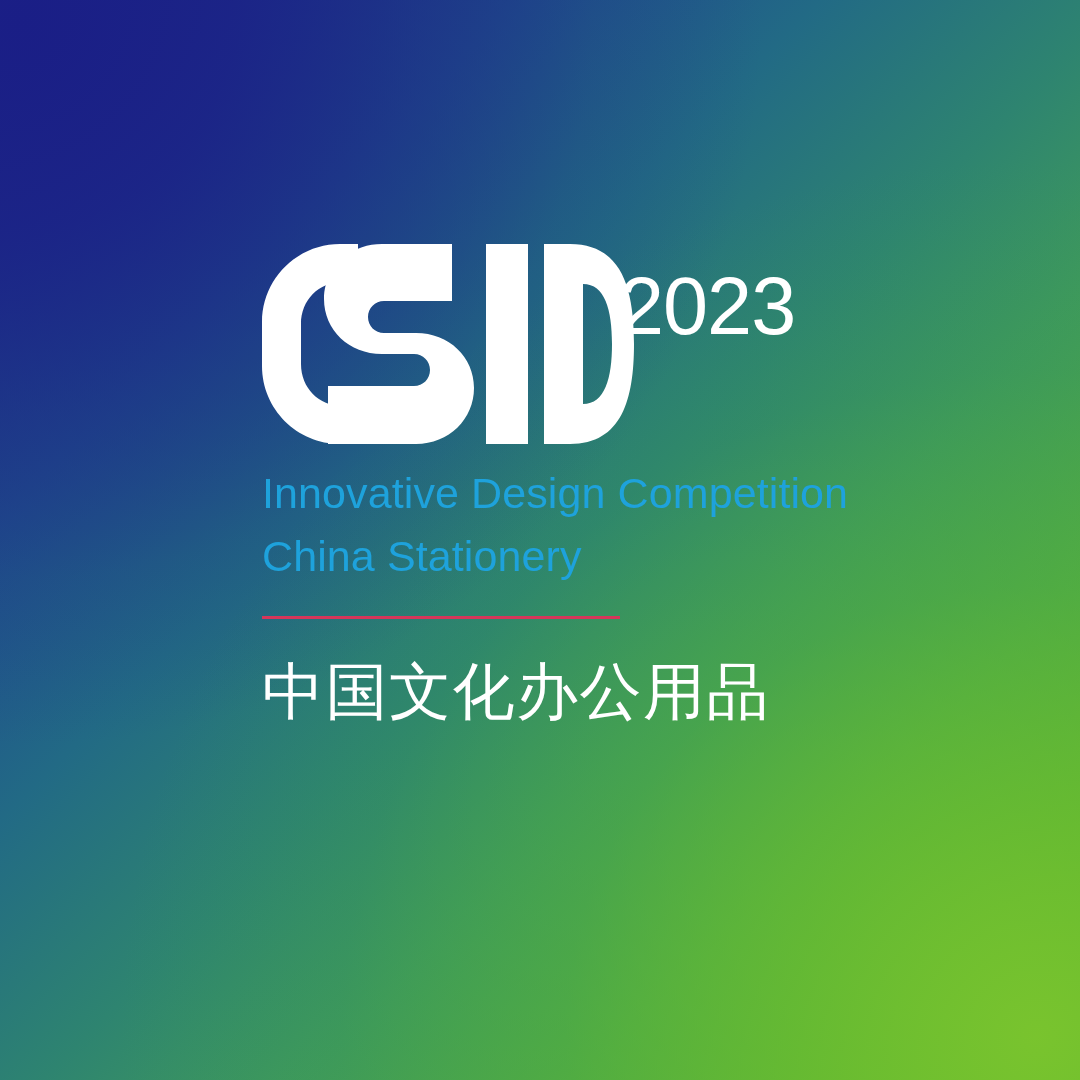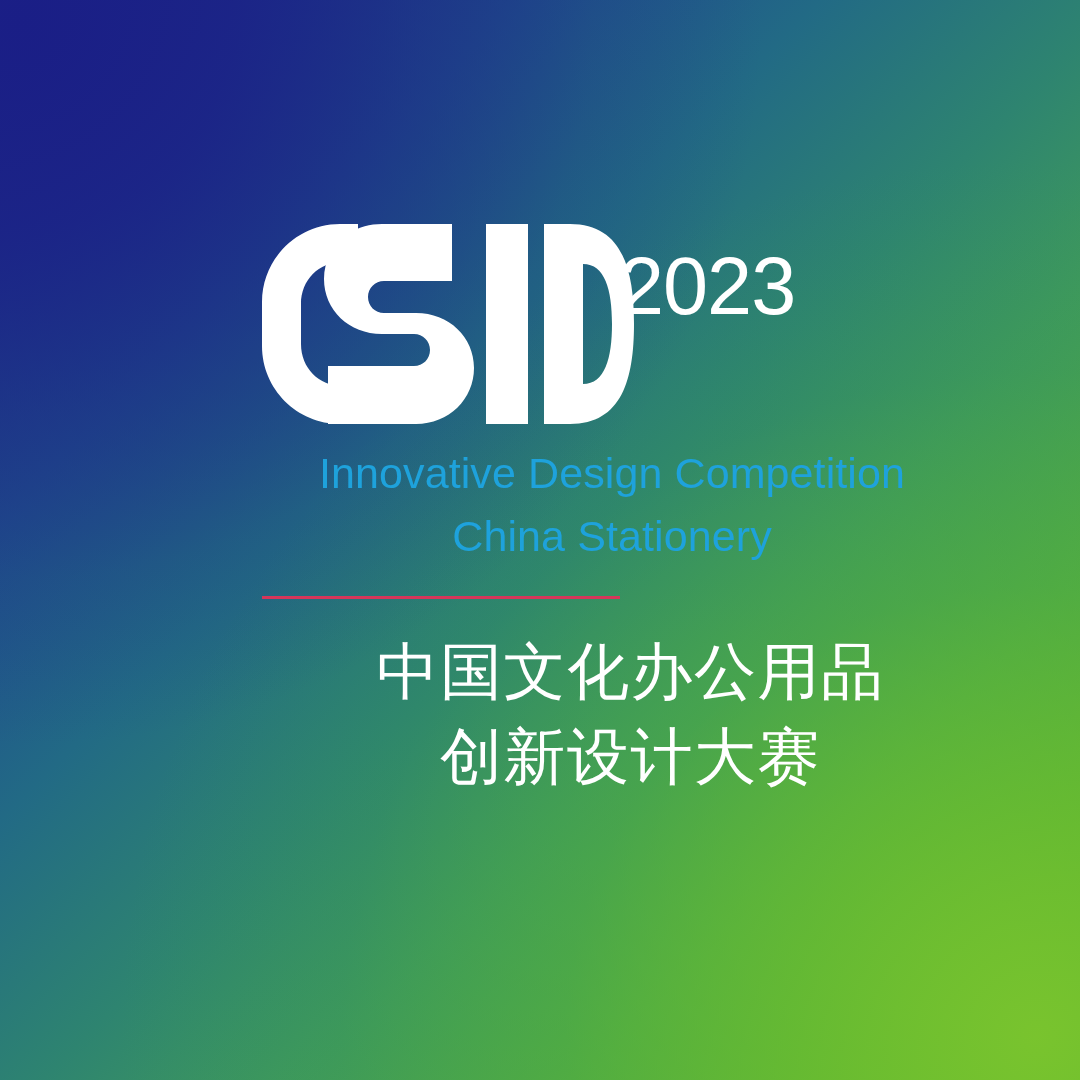--- a/index.html
+++ b/index.html
@@ -54,23 +54,22 @@
         rgba(27,34,134,0.86) 22%,
         rgba(28,45,131,0.55) 42%,
         rgba(30,62,124,0.24) 60%,
         rgba(32,84,110,0.00) 78%);
   }
 
   
   .content {
     position: absolute;
     left: 262px;
-    top: 224px;
+    top: 244px;
     width: 700px;
-    text-align: center;
   }
 
   
   .logo-row {
     position: relative;
     height: 200px;
   }
   .logo-mark {
     position: absolute;
     left: 0;
@@ -114,21 +113,21 @@
   .cn-block {
     margin-top: 31px;
     color: #ffffff;
     font-size: 62px;
     line-height: 1.37;
     font-weight: 500;
     letter-spacing: 1.5px;
     font-family: "DejaVu Sans", "Liberation Sans", sans-serif;
     white-space: nowrap;
   }
-  .cn-line { display: block; margin-left: 37px; }
+  .cn-line { display: block; }
 </style>
 </head>
 <body>
 
 <div id="poster">
 
   <div class="bg-base"></div>
   <div class="bg-bloom"></div>
   <div class="bg-anchor"></div>
 
@@ -195,17 +194,16 @@
 
     <div class="en-block">
       <span class="en-line">Innovative Design Competition</span>
       <span class="en-line">China Stationery</span>
     </div>
 
     <div class="rule"></div>
 
     <div class="cn-block">
       <span class="cn-line">中国文化办公用品</span>
-      <span class="cn-line">创新设计大赛</span>
     </div>
 
   </div>
 </div>
 
 </body></html>

